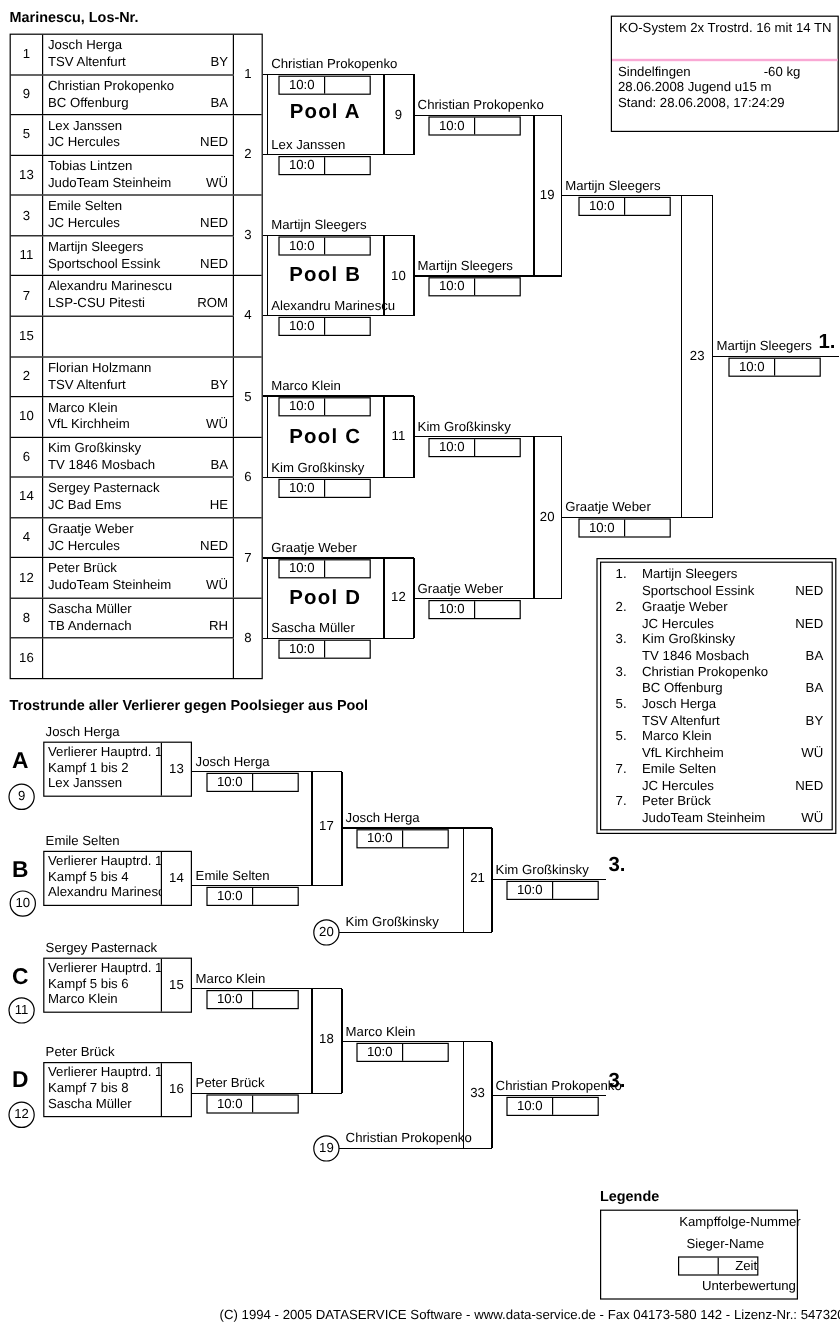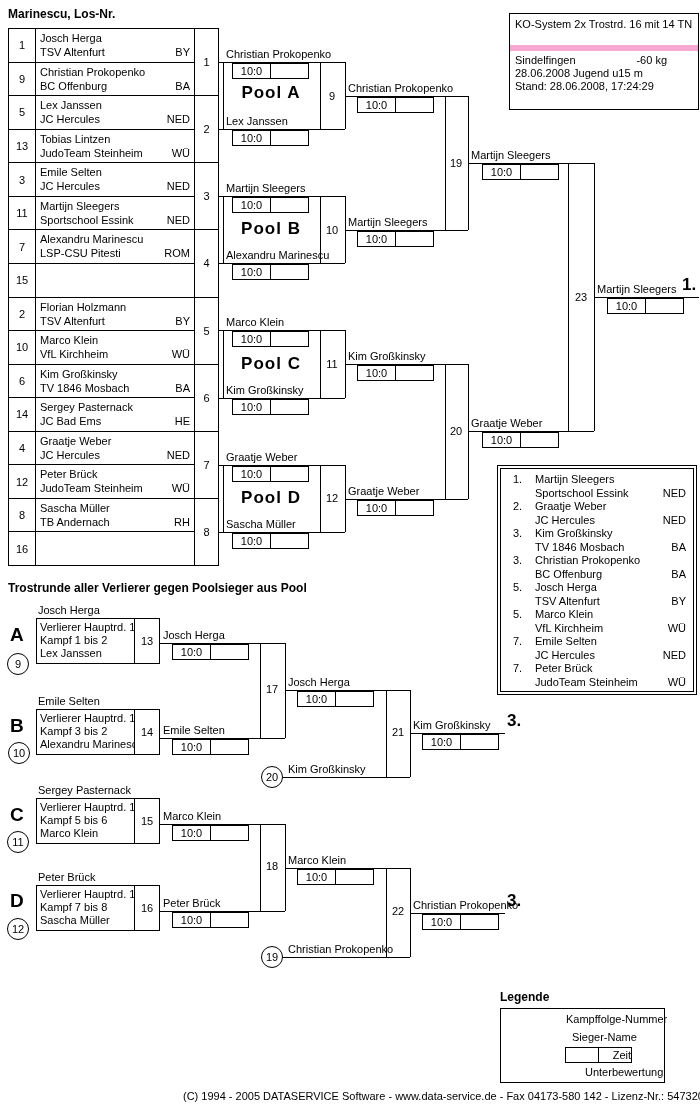--- a/index.html
+++ b/index.html
@@ -35,21 +35,21 @@
              padding:2px 4px 0 4px; font-size:11px; line-height:14px; overflow:hidden; }
   .dt-club { display:flex; justify-content:space-between; }
   .dt-pairs { position:absolute; left:186px; top:0; right:0; height:100%;
               display:flex; flex-direction:column; }
   .dt-pair { flex:1; border-bottom:1px solid #000; box-sizing:border-box; font-size:11px;
              display:flex; align-items:center; justify-content:center; min-height:0; }
   .dt-pair:last-child { border-bottom:none; }
   
   .infobox { position:absolute; left:509px; top:13px; width:190px; height:97px;
              border:1px solid #000; box-sizing:border-box; font-size:11px; line-height:13px; background:#fff; }
-  .info-title { height:37px; border-bottom:6px solid #f9a8d4; box-sizing:border-box; padding:4px 5px; }
+  .info-title { height:37px; border-bottom:2px solid #f9a8d4; box-sizing:border-box; padding:4px 5px;text-align:right; }
   .info-body { padding:3px 5px; }
   .info-row2 { display:flex; justify-content:space-between; padding-right:26px; }
   
   .desc-box { position:absolute; width:124px; height:46px; border:1px solid #000;
               box-sizing:border-box; display:flex; background:#fff; }
   .desc-txt { width:98px; border-right:1px solid #000; box-sizing:border-box;
               padding:2px 0 0 3px; font-size:11px; line-height:13px; white-space:nowrap; overflow:hidden; }
   .desc-no { flex:1; display:flex; align-items:center; justify-content:center; font-size:11px; }
   
   .resbox { position:absolute; left:497px; top:465px; width:200px; height:230px;
@@ -521,21 +521,21 @@
   <div class="sbox" style="left:172px; top:644px;">
       <div class="c1">10:0</div>
       <div class="c2"></div>
     </div>
 
   <div class="letter" style="left:10px; top:715px;">B</div>
   <div class="nm" style="left:38px; top:695px;">Emile Selten</div>
   <div class="desc-box" style="left:36px; top:709px;">
     <div class="desc-txt">
         <div>Verlierer Hauptrd. 1</div>
-        <div>Kampf 3 bis 2</div>
+        <div>Kampf 5 bis 4</div>
         <div>Alexandru Marinescu</div>
       </div>
     <div class="desc-no">14</div>
   </div>
   <div class="circ" style="left:8px; top:742px;">10</div>
   <div class="nm" style="left:163px; top:724px;">Emile Selten</div>
   <div class="sbox" style="left:172px; top:739px;">
       <div class="c1">10:0</div>
       <div class="c2"></div>
     </div>
@@ -595,21 +595,21 @@
   <div class="mno" style="left:272px; top:866px;">18</div>
   <div class="nm" style="left:288px; top:854px;">Marco Klein</div>
   <div class="sbox" style="left:297px; top:869px;">
       <div class="c1">10:0</div>
       <div class="c2"></div>
     </div>
 
   <div class="nm" style="left:288px; top:943px;">Christian Prokopenko</div>
   <div class="circ" style="left:261px; top:946px;">19</div>
 
-  <div class="mno" style="left:398px; top:911px;">22</div>
+  <div class="mno" style="left:398px; top:911px;">33</div>
   <div class="nm" style="left:413px; top:899px;">Christian Prokopenko</div>
   <div class="place" style="left:507px; top:891px;">3.</div>
   <div class="sbox" style="left:422px; top:914px;">
       <div class="c1">10:0</div>
       <div class="c2"></div>
     </div>
 
   <div class="hdr" style="left:500px; top:990px;">Legende</div>
   <div class="legbox"></div>
   <div class="nm" style="left:566px; top:1013px;">Kampffolge-Nummer</div>

